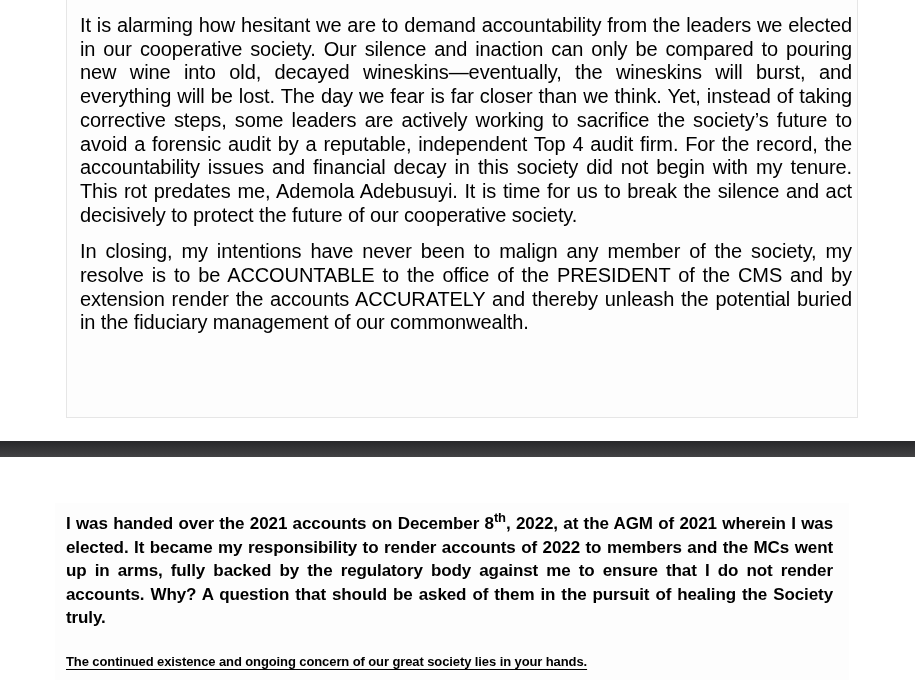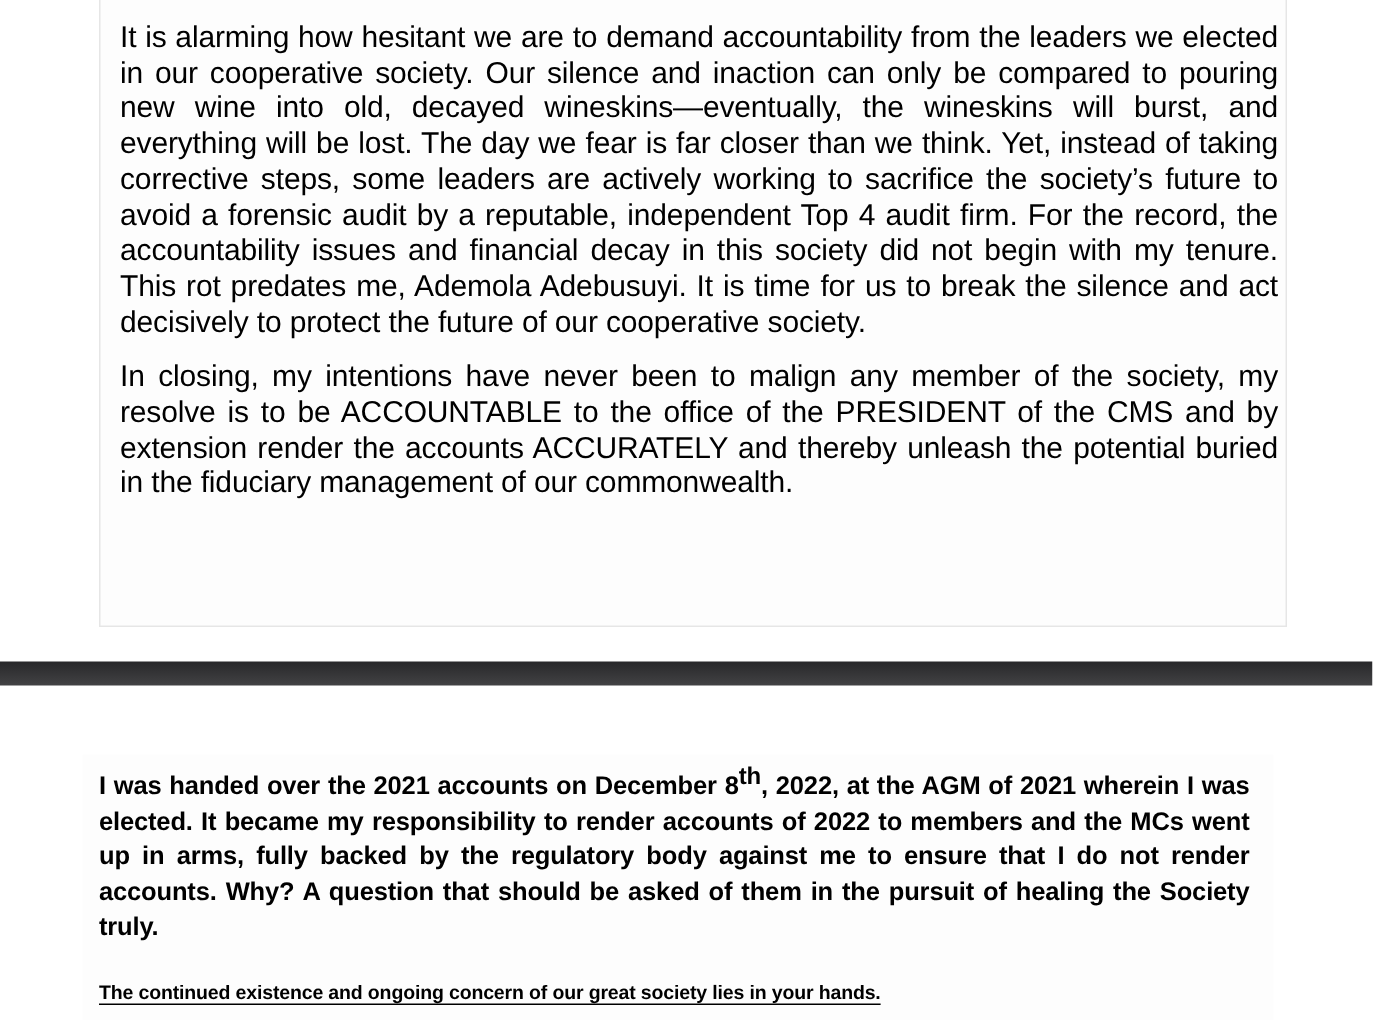--- a/index.html
+++ b/index.html
@@ -53,21 +53,21 @@
   .bold-para {
     margin: 0;
     font-size: 17px;
     font-weight: bold;
     line-height: 23.5px;
     text-align: justify;
     letter-spacing: -0.1px;
   }
   .bold-para .sup {
     vertical-align: super;
-    font-size: 16px;
+    font-size: 13px;
     line-height: 0;
   }
   .underline-para {
     margin: 20px 0 0 0;
     font-size: 13px;
     line-height: 23.5px;
     text-decoration: underline;
     text-underline-offset: 3px;
     letter-spacing: -0.1px;
     font-weight: bold;

